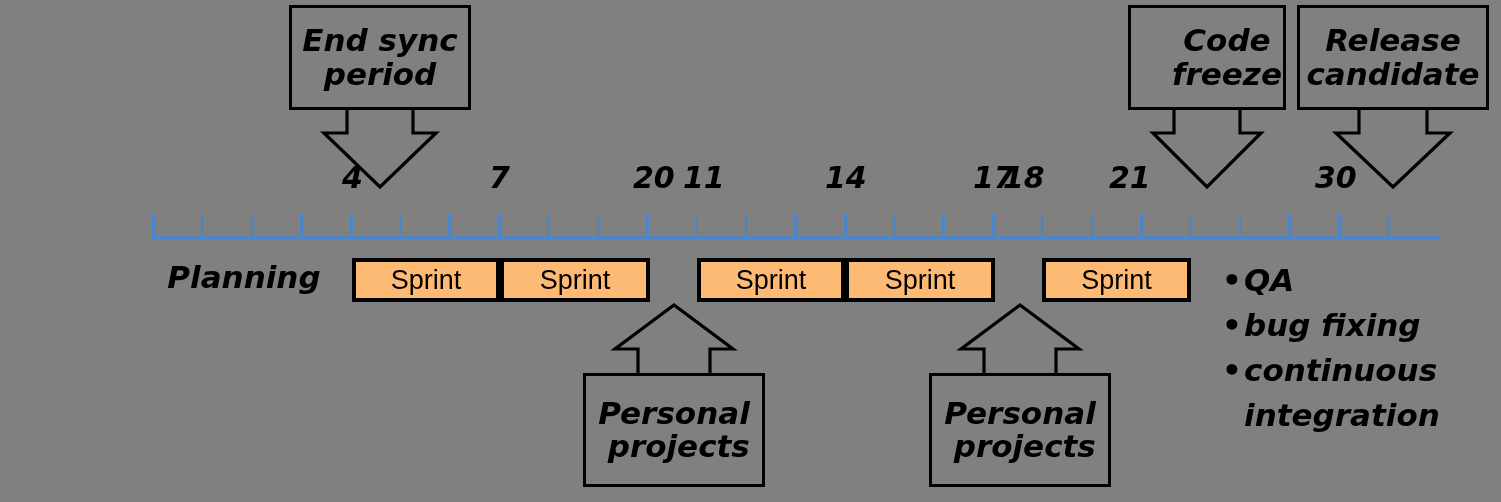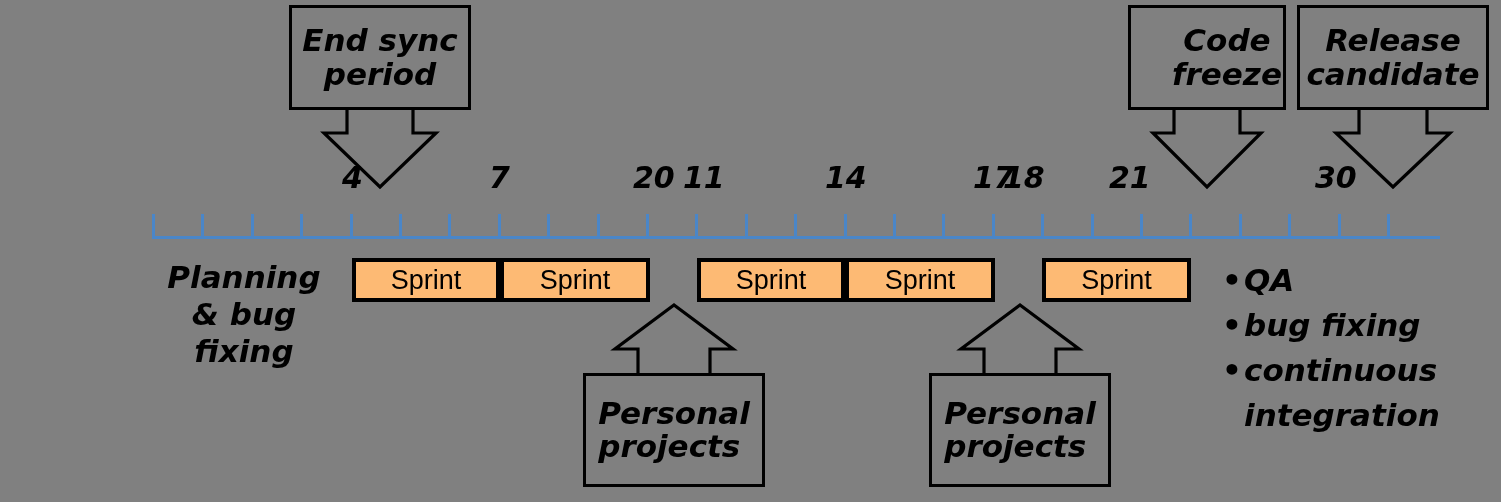--- a/index.html
+++ b/index.html
@@ -24,21 +24,21 @@
     line-height:1.08;
     background:transparent;
   }
 
   
   .callout-up{
     position:absolute;
     border:3px solid #000;
     box-sizing:border-box;
     display:flex;align-items:center;justify-content:center;
-    text-align:left;
+    text-align:right;
     font-style:italic;font-weight:bold;
     color:#000;
     line-height:1.08;
     background:transparent;
   }
 
   .arrow-svg{position:absolute;overflow:visible;}
 
   
   #axis-line{
@@ -175,21 +175,20 @@
       <div class="tick" style="left: 1189.4px; top: 214px; height: 25px;"></div>
       <div class="tick" style="left: 1238.8px; top: 214px; height: 25px;"></div>
       <div class="tick" style="left: 1288.2px; top: 214px; height: 25px;"></div>
       <div class="tick" style="left: 1337.6px; top: 214px; height: 25px;"></div>
       <div class="tick" style="left: 1387px; top: 214px; height: 25px;"></div>
     </div>
 
 
   <div id="planning-label" style="left:144px;top:259px;width:200px;">
     <div>Planning</div>
-    <div>&amp; bug fixing</div>
   </div>
 
   <div class="sprint" style="left:352px;top:258px;width:148px;height:44px;">
     <span>Sprint</span>
   </div>
   <div class="sprint" style="left:500px;top:258px;width:150px;height:44px;">
     <span>Sprint</span>
   </div>
   <div class="sprint" style="left:697px;top:258px;width:148px;height:44px;">
     <span>Sprint</span>

